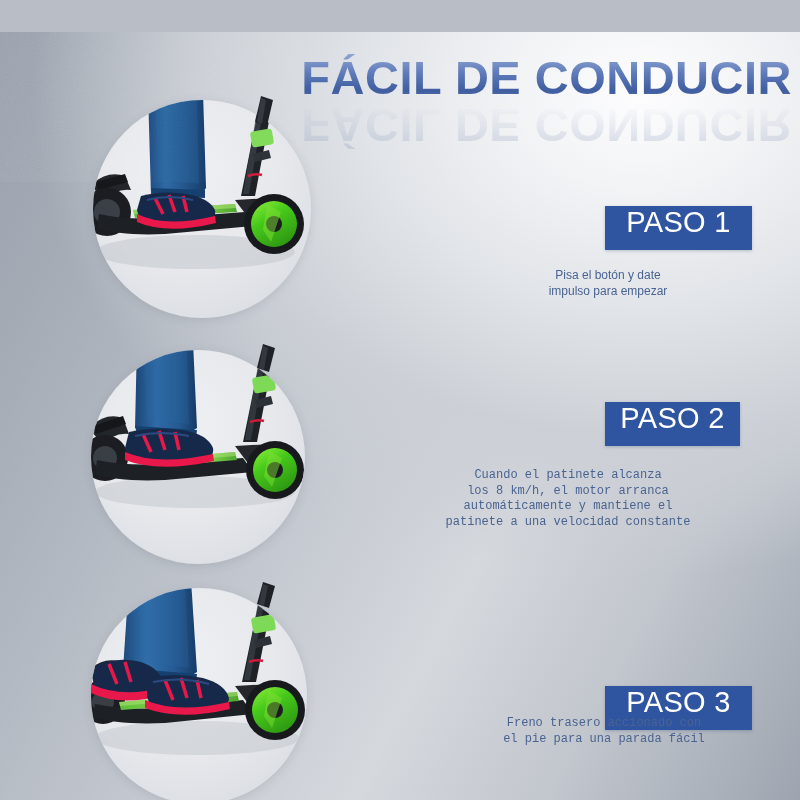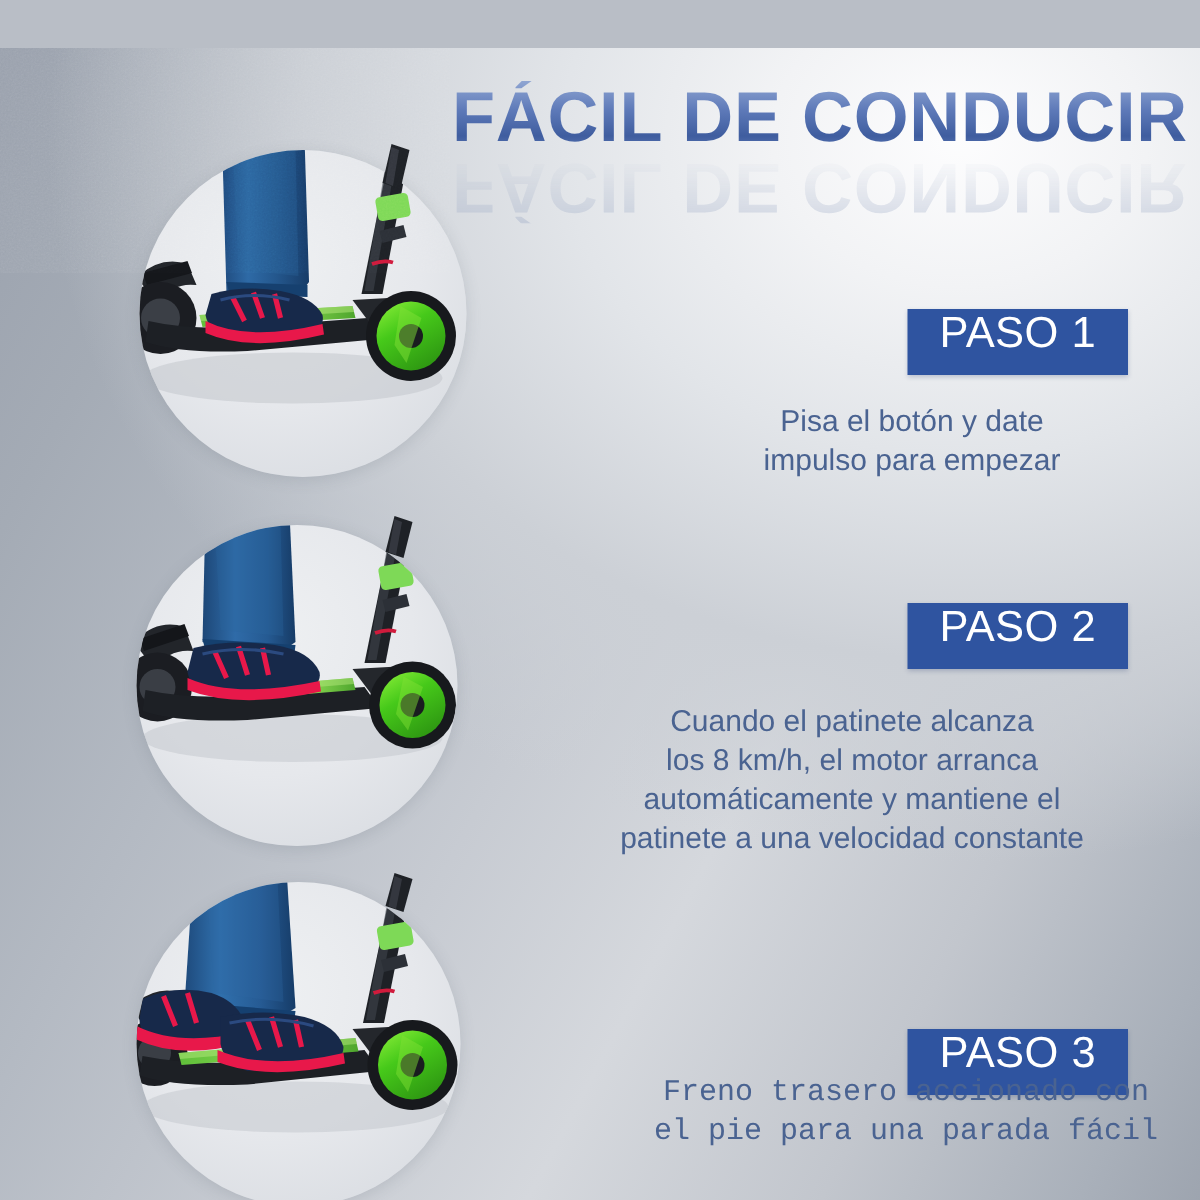--- a/index.html
+++ b/index.html
@@ -53,21 +53,21 @@
 
   
   .badge{
     position:absolute;background:#2f54a0;
     display:flex;justify-content:center;
     color:#fff;font-size:29px;font-weight:normal;letter-spacing:.3px;
     box-shadow:0 1px 3px rgba(40,60,110,.25);
   }
   .desc{
     position:absolute;text-align:center;color:#4a6391;
-    font-size:20px;line-height:1.30;font-weight:normal;
+    font-size:12px;line-height:1.30;font-weight:normal;
   }
   .desc div{white-space:nowrap;}
 </style>
 </head>
 <body>
 
 <div id="stage">
 
   <div id="title-block">
     <div id="title-main" class="title-text">FÁCIL DE CONDUCIR</div>
@@ -207,24 +207,24 @@
           <path d="M58 92 L66 110 M74 89 L80 108 M90 90 L94 108" stroke="#e8184a" stroke-width="3.5" fill="none"></path>
           <path d="M50 94 Q76 88 104 94" stroke="#2b4a80" stroke-width="2" fill="none"></path>
         </g>
 
         <path d="M178 2 L190 6 L184 30 L172 26 Z" fill="#1e2126"></path>
         <path d="M178 4 L183 6 L179 28 L174 26 Z" fill="#474b53" opacity=".55"></path>
       </svg>
     </div>
   </div>
 
-  <div class="badge" style="left:605px;top:370px;width:147px;height:44px;">
+  <div class="badge" style="left:605px;top:370px;width:135px;height:44px;">
     <span>PASO 2</span>
   </div>
-  <div class="desc" style="left:346px;top:436px;width:444px;">
+  <div class="desc" style="left:346px;top:436px;width:444px;font-family:Liberation Mono, monospace;">
     <div>Cuando el patinete alcanza</div>
     <div>los 8 km/h, el motor arranca</div>
     <div>automáticamente y mantiene el</div>
     <div>patinete a una velocidad constante</div>
   </div>
 
   <div class="photo-slot" style="left:85px;top:548px;width:225px;height:230px;">
     <div class="circle-bg" style="left:6px;top:8px;width:216px;height:216px;"></div>
     <div class="photo-art">
       <svg viewBox="0 0 225 230" width="225" height="230" style="position:absolute;left:0;top:0;">

